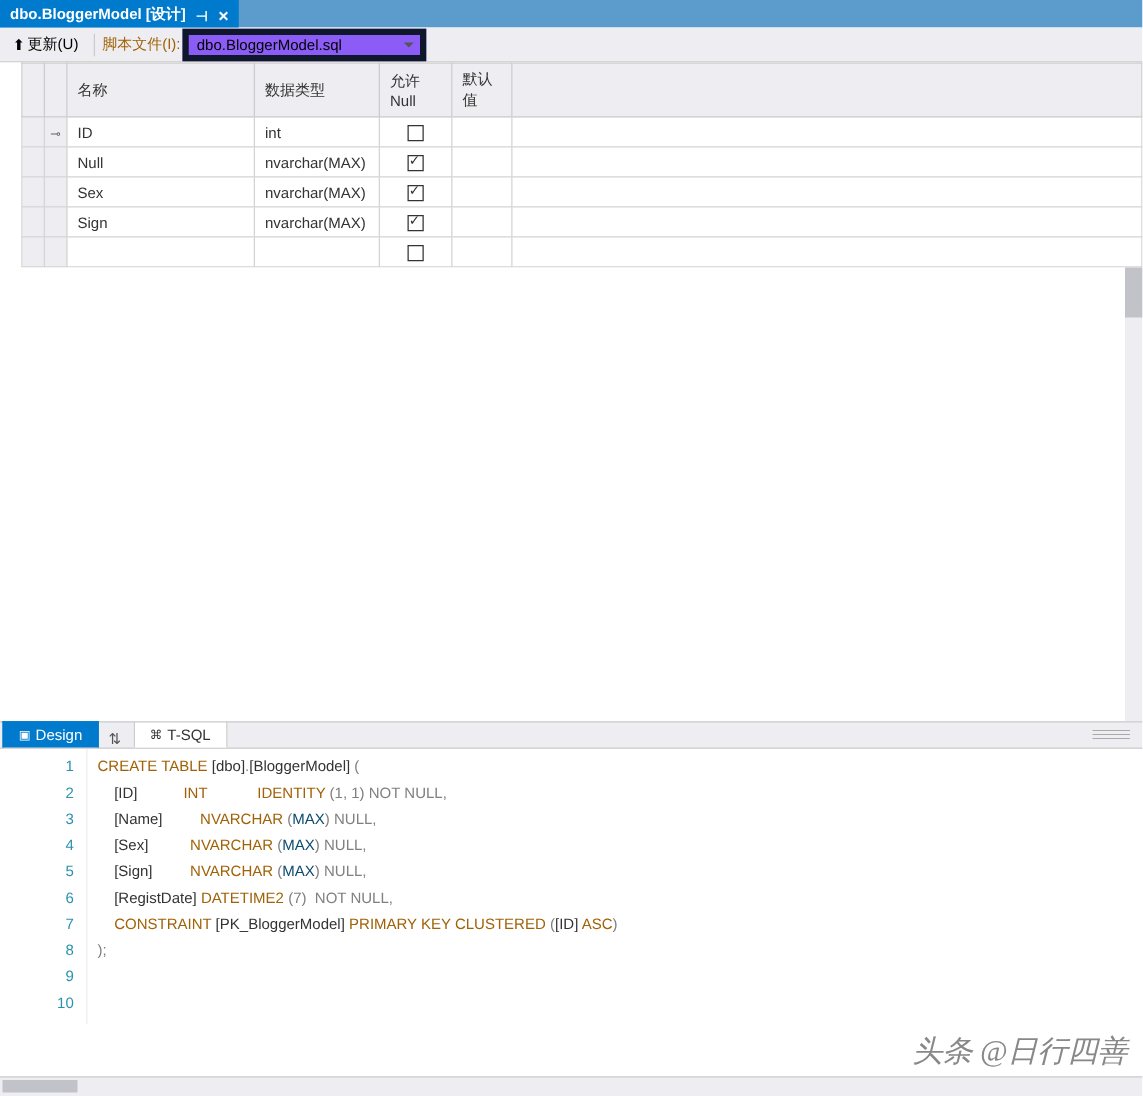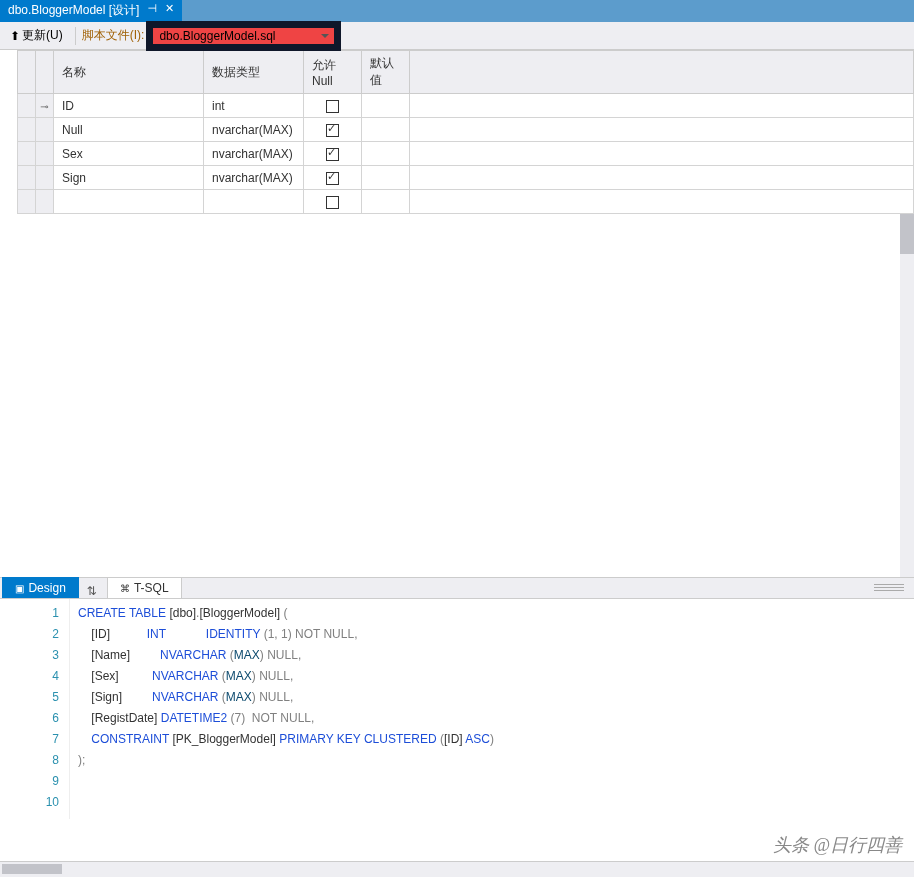--- a/index.html
+++ b/index.html
@@ -1,28 +1,28 @@
 <!DOCTYPE html>
 <html><head>
 <meta charset="utf-8">
 <style>
 * { margin: 0; padding: 0; box-sizing: border-box; font-family: "Microsoft YaHei", "Segoe UI", sans-serif; font-size: 12px; }
 body { background: #fff; width: 914px; height: 877px; overflow: hidden; position: relative; }
 
 
 .tab-bar { background: #5c9ccc; height: 22px; display: flex; }
-.tab { background: #007acc; color: #fff; padding: 2px 8px; display: flex; align-items: flex-start; gap: 8px; }
+.tab { background: #007acc; color: #fff; padding: 2px 8px; display: flex; align-items: flex-end; gap: 8px; font-weight: bold; }
 .tab-pin, .tab-close { color: #fff; cursor: pointer; font-size: 11px; }
 
 
 .toolbar { background: #eeeef2; height: 28px; border-bottom: 1px solid #ccc; display: flex; align-items: center; padding: 0 4px; gap: 2px; }
 .toolbar-btn { display: flex; align-items: center; gap: 2px; padding: 2px 6px; cursor: pointer; }
 .toolbar-sep { width: 1px; height: 18px; background: #ccc; margin: 0 4px; }
 .toolbar-label { color: #a16207; }
-.toolbar-select { background: #ef4444; border: 7px solid #0f172a; padding: 1px 20px 1px 6px; width: 195px; position: relative; }
+.toolbar-select { background: #8b5cf6; border: 5px solid #0f172a; padding: 1px 20px 1px 6px; width: 195px; position: relative; }
 .toolbar-select::after { content: ""; position: absolute; right: 5px; top: 6px; border: 4px solid transparent; border-top-color: #555; }
 
 
 .designer { background: #fff; padding-left: 17px; }
 .grid { border-collapse: collapse; width: 100%; }
 .grid th { background: #eeeef2; border: 1px solid #ccc; padding: 4px 8px; text-align: left; font-weight: normal; color: #333; }
 .grid td { border: 1px solid #d4d4d4; padding: 3px 8px; height: 24px; color: #333; }
 .grid tr td:first-child { width: 18px; background: #eeeef2; text-align: center; }
 .grid tr td:nth-child(2) { width: 18px; background: #eeeef2; text-align: center; padding: 0; }
 .col-name { width: 150px; }
@@ -42,26 +42,26 @@
 .btab.active { background: #007acc; color: #fff; border-color: #007acc; }
 .btab-icon { font-size: 10px; }
 .swap-icon { padding: 0 8px; color: #555; }
 .resize-grip { position: absolute; right: 10px; top: 6px; width: 30px; height: 8px; background: repeating-linear-gradient(to bottom, #aaa 0 1px, transparent 1px 3px); }
 
 
 .code-pane { display: flex; font-family: Consolas, monospace; font-size: 14px; height: 220px; background: #fff; }
 .gutter { width: 70px; text-align: right; padding: 4px 10px 0 0; color: #2b91af; background: #fff; border-right: 1px solid #eee; }
 .gutter div { height: 21px; line-height: 21px; }
 .code { padding: 4px 0 0 8px; white-space: pre; line-height: 21px; }
-.kw { color: #1d4ed8; }
+.kw { color: #a16207; }
 .br { color: #333; }
 .fn { color: #0c4a6e; }
 .gray { color: #808080; }
 
-.watermark { position: absolute; right: 12px; bottom: 20px; font-size: 18px; color: #888; font-style: italic; font-family: "Microsoft YaHei"; }
+.watermark { position: absolute; right: 12px; bottom: 20px; font-size: 24px; color: #888; font-style: italic; font-family: "Microsoft YaHei"; }
 .footer-bar { position: absolute; bottom: 0; left: 0; right: 0; height: 16px; background: #eeeef2; border-top: 1px solid #ccc; }
 .footer-bar::before { content: ""; position: absolute; left: 2px; top: 2px; width: 60px; height: 10px; background: #c2c3c9; }
 </style>
 </head>
 <body>
 
 <div class="tab-bar">
   <div class="tab">
     <span>dbo.BloggerModel [设计]</span>
     <span class="tab-pin">⊣</span>

